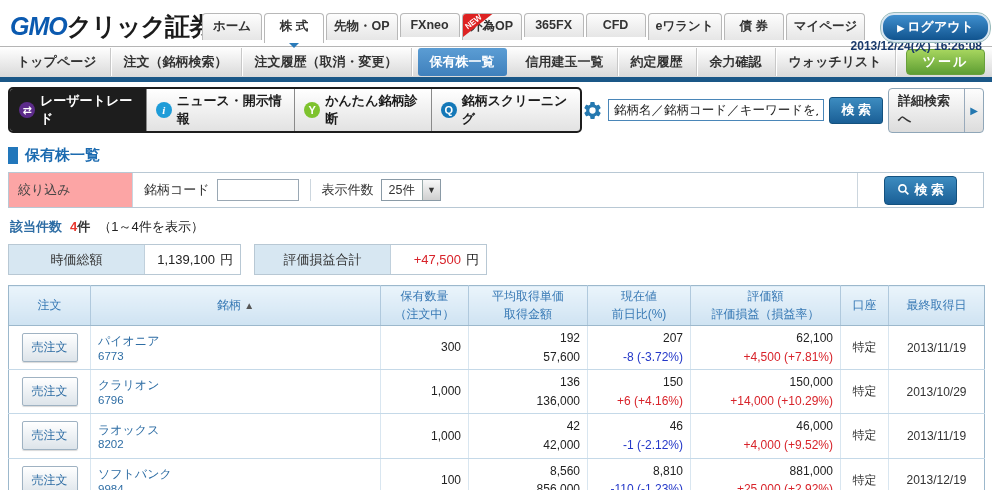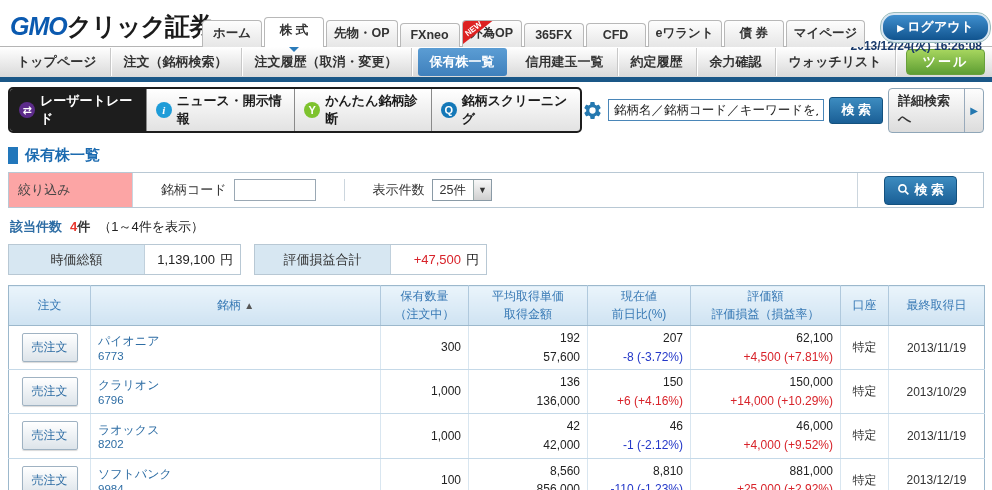--- a/index.html
+++ b/index.html
@@ -7,21 +7,21 @@
     width: 992px; height: 490px; overflow: hidden;
     font-family: "Liberation Sans", "DejaVu Sans", sans-serif;
     font-size: 13px; color: #333; background: #fff;
   }
   
   .header { position: relative; height: 47px; border-bottom: 1px solid #b5b5b5; background:#fff; }
   .logo { position: absolute; left: 10px; top: 10px; font-size: 25px; font-weight: bold; letter-spacing: -1px; cursor: pointer; }
   .logo .gmo { color: #0b5ab0; font-style: italic; }
   .logo .rest { color: #1b1b1b; }
   .timestamp { position: absolute; right: 10px; top: 2px; font-size: 12px; font-weight: bold; color: #1a3a6b; margin-top: 36px; }
-  .tabs { position: absolute; left: 202px; bottom: -1px; display: flex; align-items: flex-end; margin-top: 12px; }
+  .tabs { position: absolute; left: 202px; bottom: -1px; display: flex; align-items: flex-start; margin-top: 12px; }
   .tab {
     position: relative; margin-right: 2px; text-align: center; cursor: pointer;
     border: 1px solid #b8b8b8; border-bottom: none; border-radius: 4px 4px 0 0;
     background: linear-gradient(#fdfdfd, #e6e6e6); min-width: 60px; overflow: hidden;
   }
   .tab .stripe { height: 5px; background: repeating-linear-gradient(to bottom, var(--c) 0 1.5px, rgba(255,255,255,.95) 1.5px 3px); }
   .tab .lbl { display:block; padding: 4px 7px 5px; font-size: 12.5px; font-weight: bold; color: #333; white-space: nowrap; }
   .tab.selected { background: #fff; z-index: 2; overflow: visible; }
   .tab.selected .lbl { padding-bottom: 8px; }
   .tab.selected::after { content:""; position:absolute; left:50%; margin-left:-5px; bottom:-10px;
@@ -62,21 +62,21 @@
     background: linear-gradient(#fdfdfd,#dcdcdc); cursor: pointer; }
   .adv-btn .txt { padding: 3px 9px 4px; font-weight: bold; font-size: 13px; color: #333; }
   .adv-btn .play { display:flex; align-items:center; padding: 0 5px; border-left: 1px solid #9ab; color: #2478b0; font-size: 10px; }
   
   .page-title { display: flex; align-items: center; gap: 7px; margin: 9px 8px 7px; }
   .page-title .block { width: 10px; height: 17px; background: #2277bb; }
   .page-title .txt { font-size: 15px; font-weight: bold; color: #1c6bb0; }
   
   .filter-bar { margin: 0 8px; border: 1px solid #b8c8d4; display: flex; align-items: stretch; height: 36px; background: #fff; }
   .filter-label { width: 124px; background: #fca5a5; display: flex; align-items: center; padding-left: 9px; color: #444; border-right: 1px solid #c8d6e0; }
-  .filter-mid { display: flex; align-items: center; padding: 0 28px; gap: 7px; }
+  .filter-mid { display: flex; align-items: center; padding: 0 11px; gap: 7px; }
   .code-input { width: 82px; height: 22px; border: 1px solid #9aa8b4; padding: 2px 4px; font-family: inherit; }
   .vsep { width: 1px; background: #ccd6de; margin: 6px 0; }
   .select-box { display: inline-flex; align-items: center; border: 1px solid #8a9aa6; background: #fff; height: 22px; cursor: pointer; }
   .select-box .val { padding: 0 7px; font-size: 12.5px; }
   .select-box .dd { width: 18px; height: 20px; background: linear-gradient(#f8f8f8,#cfcfcf); border-left: 1px solid #9aa; text-align:center; font-size: 9px; line-height: 20px; color:#333; }
   .filter-right { margin-left: auto; display: flex; align-items: center; border-left: 1px solid #ccd6de; padding: 0 26px; }
   .qsearch-btn { display: inline-flex; align-items: center; gap: 4px; background: linear-gradient(#3d8cc0, #1a5f96); color: #fff;
     font-weight: bold; font-size: 13px; border: 1px solid #14527f; border-radius: 4px; padding: 4px 12px 5px; cursor: pointer; }
   .mag { width: 13px; height: 13px; }
   

